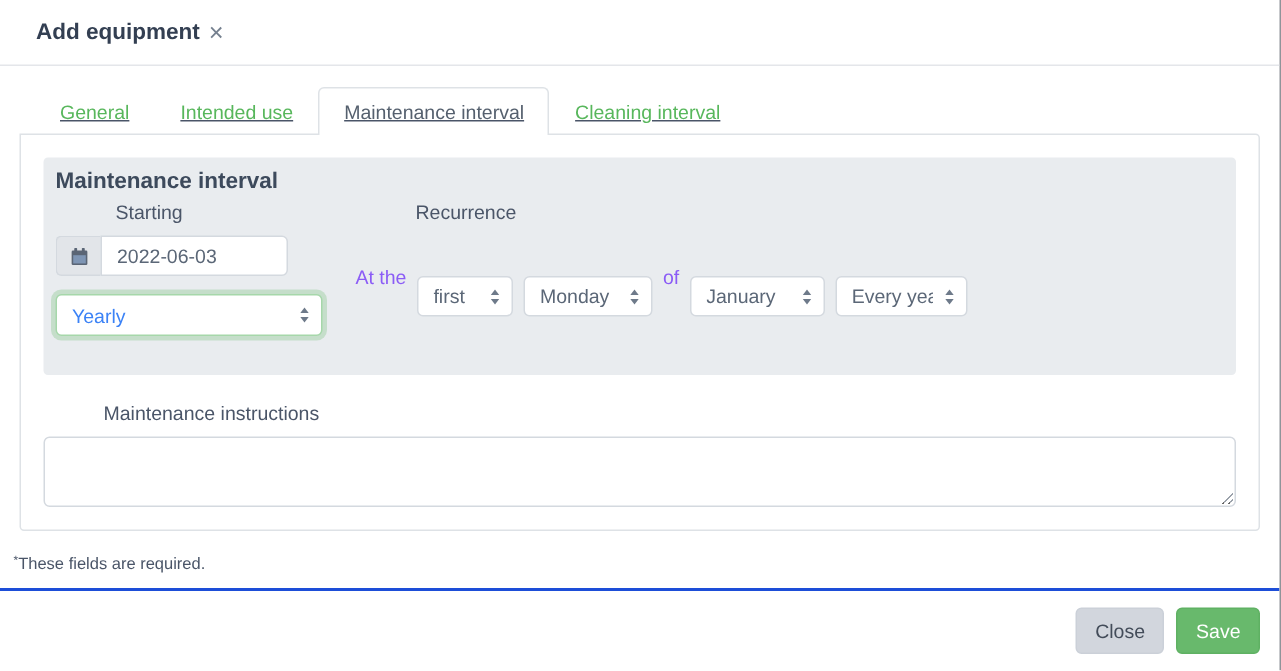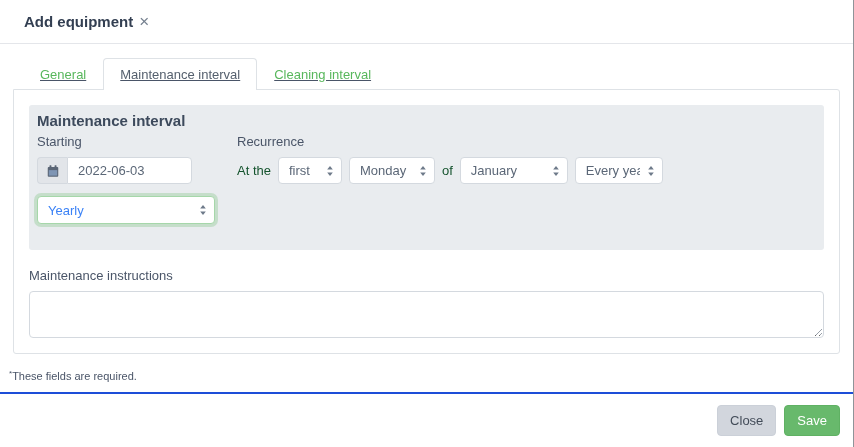--- a/index.html
+++ b/index.html
@@ -66,21 +66,21 @@
     background: #e9ecef;
     border-radius: 3px;
     padding: 7px 8px 26px 8px;
   }
   .panel-heading {
     font-size: 15px; font-weight: 700; color: #3d4a5c;
     margin-bottom: 5px;
   }
   .panel-cols { display: flex; }
   .col-left { width: 178px; margin-right: 22px; }
-  .field-label { font-size: 13px; color: #4a5568; margin-bottom: 8px; display: block; }
+  .field-label { font-size: 13px; color: #4a5568; margin-bottom: 8px; display: block; margin-left: 40px; }
   .input-group {
     display: flex; height: 27px; width: 155px;
   }
   .input-addon {
     width: 30px; flex: none;
     background: #e2e5e9;
     border: 1px solid #d4d9df;
     border-right: none;
     border-radius: 4px 0 0 4px;
     display: flex; align-items: center; justify-content: center;
@@ -96,20 +96,21 @@
     outline: none;
     background: #fff;
   }
   
   .sel {
     position: relative;
     height: 27px;
     background: #fff;
     border: 1px solid #d4d9df;
     border-radius: 4px;
+    margin-top: 27px;
   }
   .sel select {
     -webkit-appearance: none; appearance: none;
     width: 100%; height: 100%;
     border: none; background: transparent;
     font: 13px "Liberation Sans", sans-serif;
     color: #5b6777;
     padding: 0 22px 0 10px;
     outline: none; cursor: pointer;
   }
@@ -123,24 +124,24 @@
     width: 178px; height: 28px;
     margin-top: 12px;
     border-color: #a6d7aa;
     box-shadow: 0 0 0 3px rgba(104,186,108,0.28);
   }
   .sel-frequency select { color: #3b82f6; }
   .recurrence-row {
     display: flex; align-items: center; gap: 7px;
     margin-top: 1px;
   }
-  .inline-label { color: #14532d; font-size: 13px; flex: none; }
+  .inline-label { color: #8b5cf6; font-size: 13px; flex: none; }
   .w-ordinal { width: 64px; }
   .w-weekday { width: 86px; }
-  .w-month   { width: 108px; }
+  .w-month   { width: 90px; }
   .w-yearly  { width: 88px; }
   
   .instructions { margin-top: 18px; }
   .textarea-wrap { position: relative; margin-top: 7px; }
   .instructions textarea {
     display: block;
     width: 100%; height: 47px;
     border: 1px solid #d4d9df;
     border-radius: 4px;
     resize: vertical;
@@ -187,20 +188,21 @@
 
   <div class="modal-header">
     <div class="modal-title">Add equipment</div>
     <button class="close-btn">×</button>
   </div>
 
   <div class="modal-body">
 
     <ul class="nav-tabs">
       <li class="nav-tab">General</li>
+      <li class="nav-tab">Intended use</li>
       <li class="nav-tab active">Maintenance interval</li>
       <li class="nav-tab">Cleaning interval</li>
     </ul>
 
     <div class="tab-content">
 
       <div class="panel">
         <div class="panel-heading">Maintenance interval</div>
 
         <div class="panel-cols">

